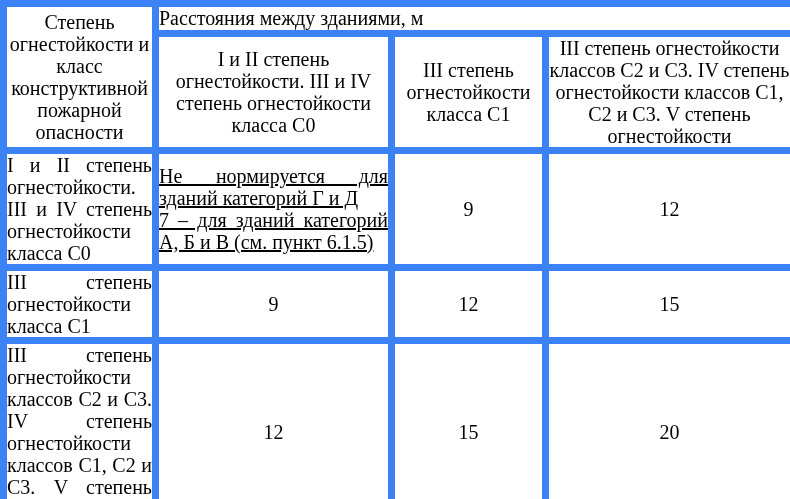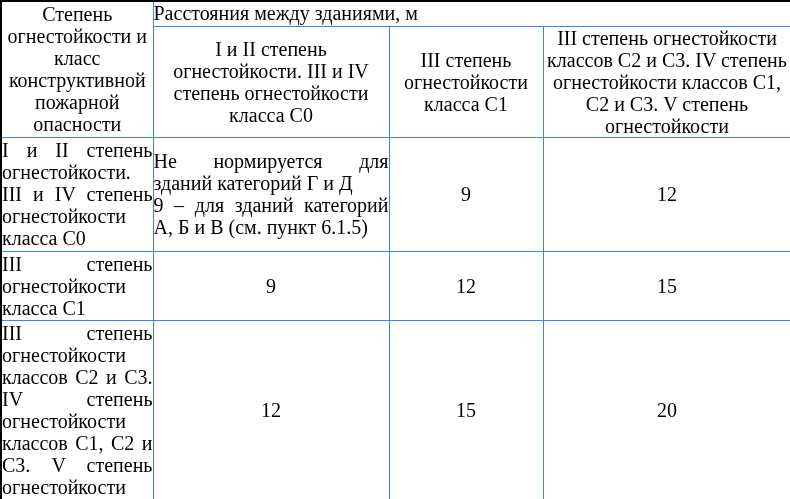--- a/index.html
+++ b/index.html
@@ -17,21 +17,21 @@
   table.norm-table {
     border-collapse: collapse;
     table-layout: fixed;
     width: 790px;
     border-top: 2px solid #000;
     border-left: 2px solid #000;
     border-right: 0;
     border-bottom: 0;
   }
   table.norm-table td {
-    border: 1px solid #3b82f6;
+    border: 7px solid #3b82f6;
     padding: 0;
     overflow: hidden;
     vertical-align: middle;
   }
   td.last-col { border-right: 0; }
   tr.last-row td { border-bottom: 0; }
 
   td.corner-cell {
     text-align: center;
     vertical-align: middle;
@@ -48,20 +48,21 @@
   }
   td.label-cell {
     text-align: justify;
     vertical-align: top;
     padding: 1px 6px 0 6px;
   }
   td.note-cell {
     text-align: justify;
     vertical-align: top;
     padding: 1px 5px 0 5px;
+    text-decoration: underline;
   }
   td.value-cell {
     text-align: center;
     vertical-align: middle;
   }
   tr.row-header-top   { height: 25px; }
   tr.row-header-sub   { height: 111px; }
   tr.row-body-1       { height: 114px; }
   tr.row-body-2       { height: 69px; }
   tr.row-body-3       { height: 180px; }
@@ -85,21 +86,21 @@
       <tr class="row-header-sub">
         <td class="sub-header-cell">I и II степень огнестойкости. III и IV степень огнестойкости класса С0</td>
         <td class="sub-header-cell">III степень огнестойкости класса С1</td>
         <td class="sub-header-cell last-col">III степень огнестойкости классов С2 и С3. IV степень огнестойкости классов С1, С2 и С3. V степень огнестойкости</td>
       </tr>
 
       <tr class="row-body-1">
         <td class="label-cell">I и II степень огнестойкости. III и IV степень огнестойкости класса С0</td>
         <td class="note-cell">
           <div>Не нормируется для зданий категорий Г и Д</div>
-          <div>9 – для зданий категорий А, Б и В (см. пункт 6.1.5)</div>
+          <div>7 – для зданий категорий А, Б и В (см. пункт 6.1.5)</div>
         </td>
         <td class="value-cell">9</td>
         <td class="value-cell last-col">12</td>
       </tr>
 
       <tr class="row-body-2">
         <td class="label-cell">III степень огнестойкости класса С1</td>
         <td class="value-cell">9</td>
         <td class="value-cell">12</td>
         <td class="value-cell last-col">15</td>

